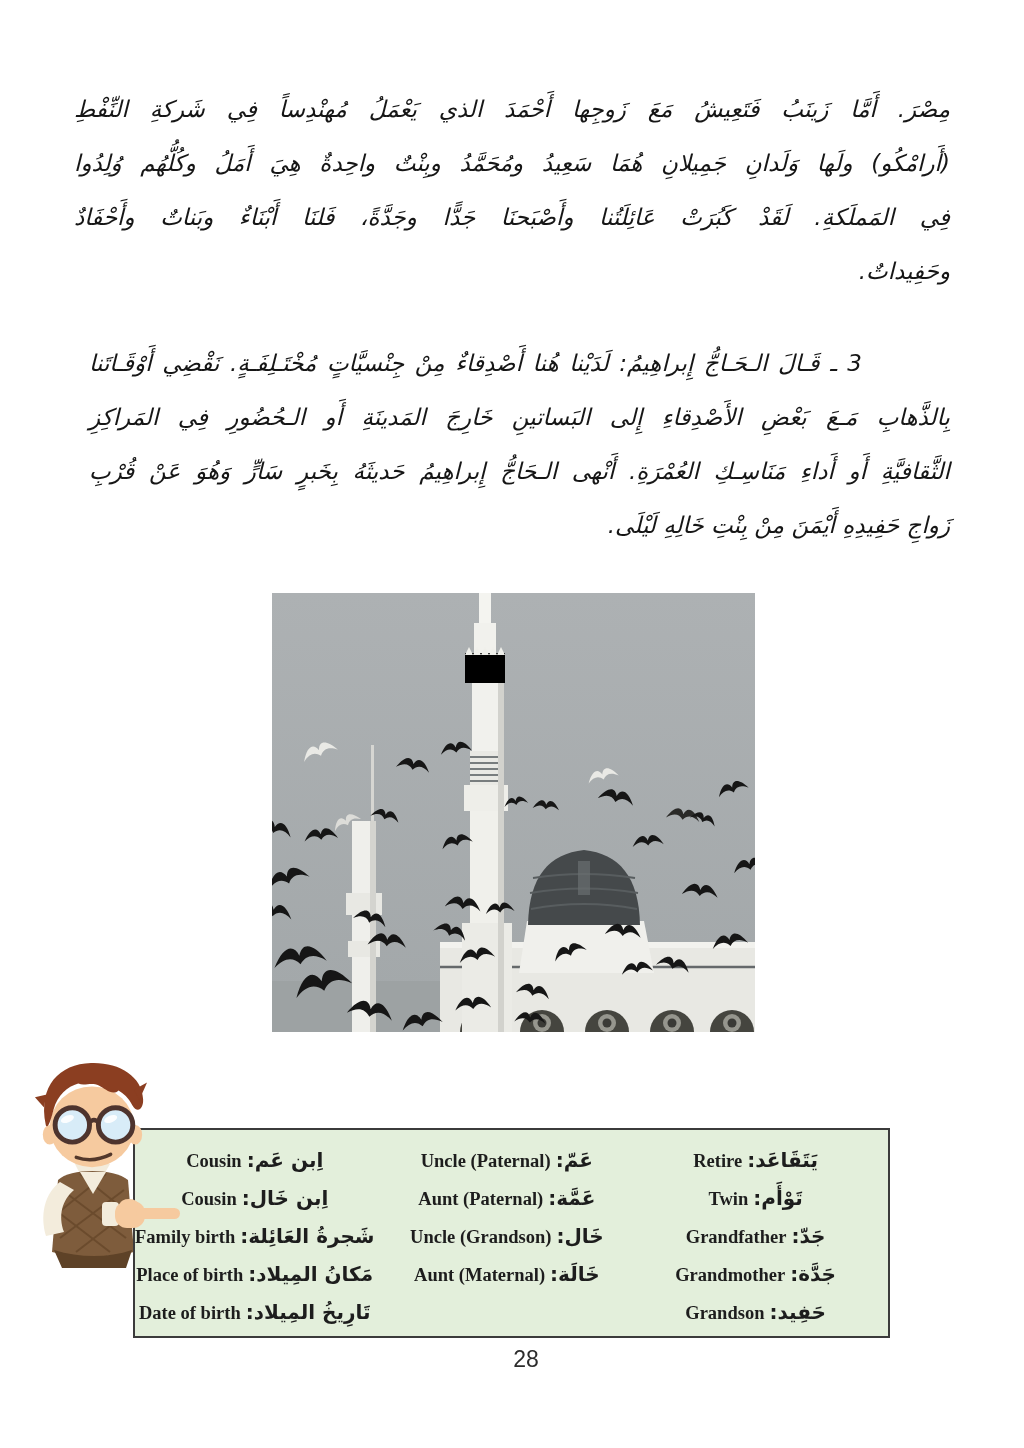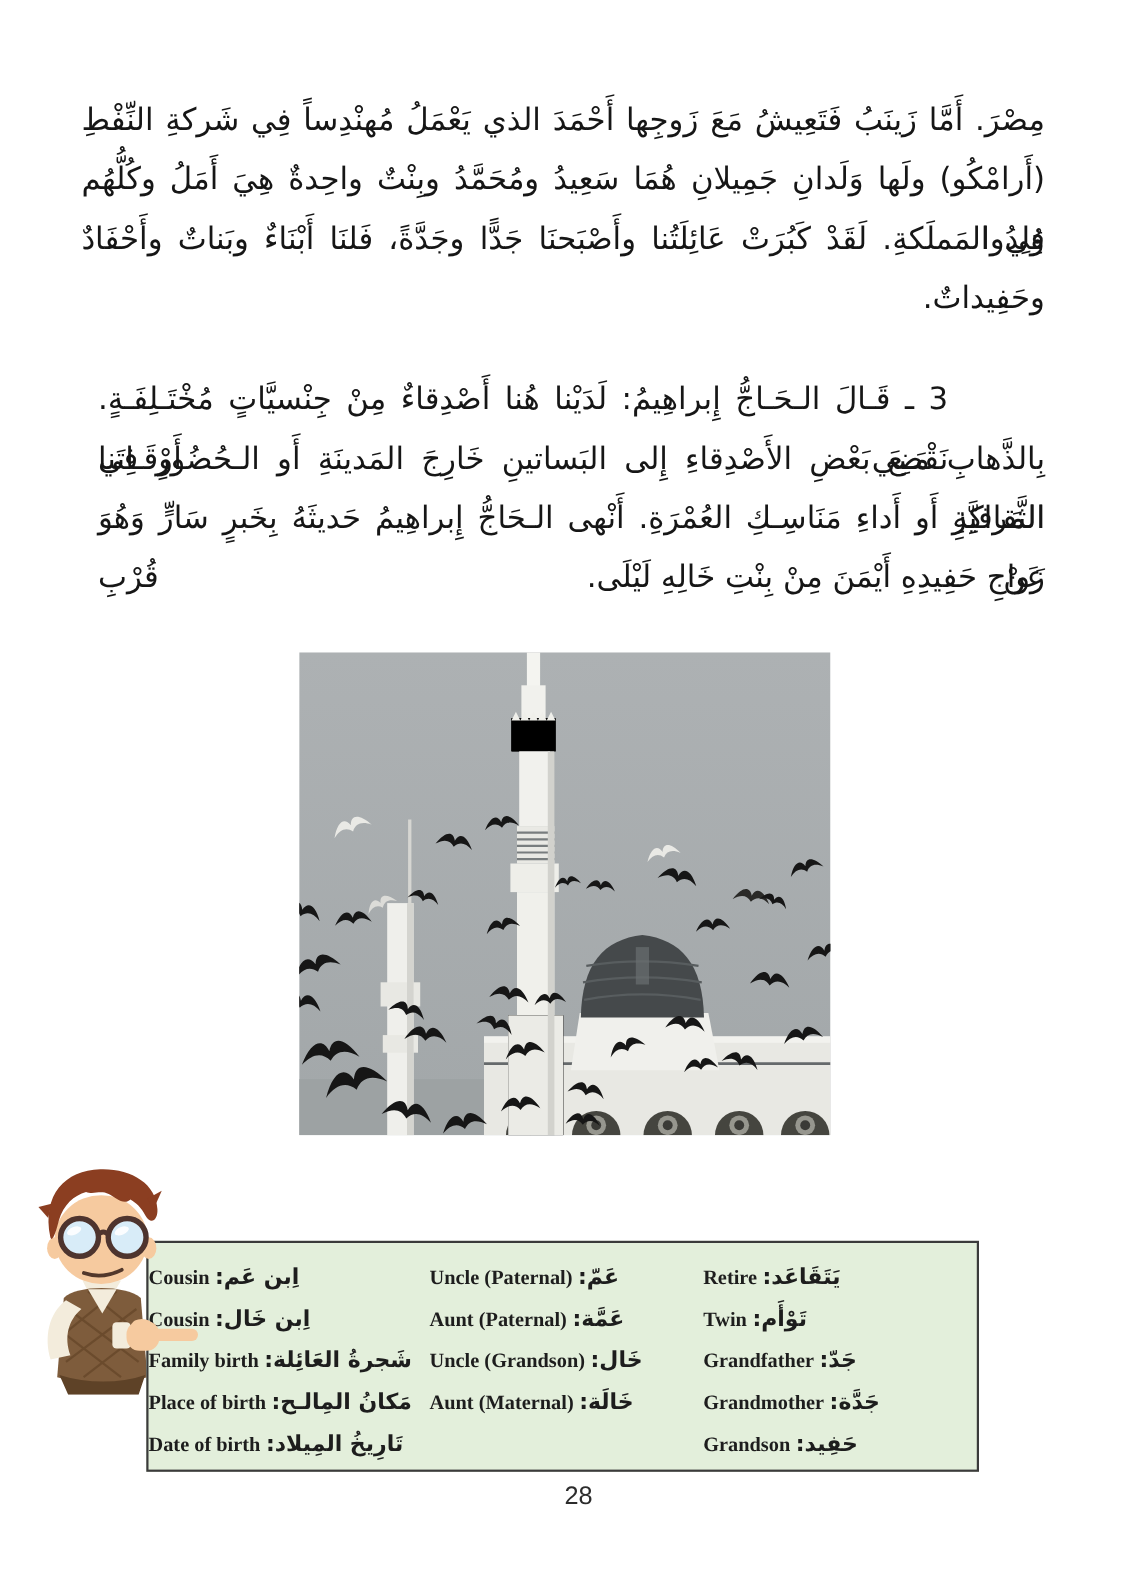--- a/index.html
+++ b/index.html
@@ -3,36 +3,36 @@
 <meta charset="utf-8">
 <style>
   html,body{margin:0;padding:0;background:#ffffff;}
   .page{position:relative;width:1024px;height:1448px;background:#ffffff;overflow:hidden;
         font-family:"DejaVu Sans",sans-serif;color:#161616;}
 
   
   .para{position:absolute;left:74px;right:74px;direction:rtl;}
   .para-1{top:82px;}
   .para-2{top:336px;margin-left:15px;}
-  .para-line{height:54px;line-height:54px;font-size:28px;font-weight:500;
+  .para-line{height:54px;line-height:54px;font-size:23px;font-weight:500;
              text-align:justify;text-align-last:justify;-moz-text-align-last:justify;
-             white-space:normal;}
+             white-space:normal;font-style:italic;}
   .para-line.last{text-align-last:right;-moz-text-align-last:right;}
   .para-line.indent{padding-right:88px;}
 
   
   .photo{position:absolute;left:272px;top:593px;width:483px;height:439px;}
   .photo svg{display:block;width:100%;height:100%;}
 
   
   .vocab{position:absolute;left:133px;top:1128px;width:757px;height:210px;
          box-sizing:border-box;border:2px solid #3b3b3b;background:#e3efdb;
          direction:rtl;display:flex;padding-top:11px;z-index:2;}
   .vocab-col{flex:1;display:flex;flex-direction:column;}
-  .vcell{height:38px;line-height:38px;text-align:left;padding-right:16px;white-space:nowrap;}
+  .vcell{height:38px;line-height:38px;text-align:center;padding-right:16px;white-space:nowrap;}
   .vcell .ar{font-family:"DejaVu Sans",sans-serif;font-weight:bold;font-size:20px;color:#1d1d1d;}
   .vcell .en{font-family:"Liberation Serif","DejaVu Serif",serif;font-weight:bold;
              font-size:18.5px;color:#1d1d1d;margin-right:5px;}
 
   
   .char-body{position:absolute;left:30px;top:1160px;width:130px;height:108px;z-index:1;}
   .char-head{position:absolute;left:32px;top:1056px;width:118px;height:124px;z-index:3;}
   .char-hand{position:absolute;left:102px;top:1196px;width:80px;height:36px;z-index:3;}
 
   
@@ -207,21 +207,21 @@
     <div class="vocab-col">
       <div class="vcell"><span class="ar">عَمّ:</span><span class="en">(Paternal) Uncle</span></div>
       <div class="vcell"><span class="ar">عَمَّة:</span><span class="en">(Paternal) Aunt</span></div>
       <div class="vcell"><span class="ar">خَال:</span><span class="en">(Grandson) Uncle</span></div>
       <div class="vcell"><span class="ar">خَالَة:</span><span class="en">(Maternal) Aunt</span></div>
     </div>
     <div class="vocab-col">
       <div class="vcell"><span class="ar">اِبن عَم:</span><span class="en">Cousin</span></div>
       <div class="vcell"><span class="ar">اِبن خَال:</span><span class="en">Cousin</span></div>
       <div class="vcell"><span class="ar">شَجرةُ العَائِلة:</span><span class="en">Family birth</span></div>
-      <div class="vcell"><span class="ar">مَكانُ المِالـح:</span><span class="en">Place of birth</span></div>
+      <div class="vcell"><span class="ar">مَكانُ المِيلاد:</span><span class="en">Place of birth</span></div>
       <div class="vcell"><span class="ar">تَارِيخُ المِيلاد:</span><span class="en">Date of birth</span></div>
     </div>
   </div>
 
   <svg class="char-head" viewBox="0 0 120 126">
     <ellipse cx="18" cy="80" rx="7" ry="10" fill="#f6ca9f"></ellipse>
     <ellipse cx="105" cy="80" rx="7" ry="10" fill="#f6ca9f"></ellipse>
     <ellipse cx="61" cy="72" rx="43" ry="41" fill="#f6ca9f"></ellipse>
     <path d="M14 70 C6 30 28 8 60 7 C88 6 112 20 113 44 C113.5 54 107 59 102 50 C98 42 93 38 88 35 C82 41 74 33 68 30 C60 26 54 31 47 28 C36 31 26 40 22 54 C20 62 16 76 14 70 Z" fill="#8b3e21"></path>
     <path d="M104 34 L117 27 L109 45 Z" fill="#8b3e21"></path>

